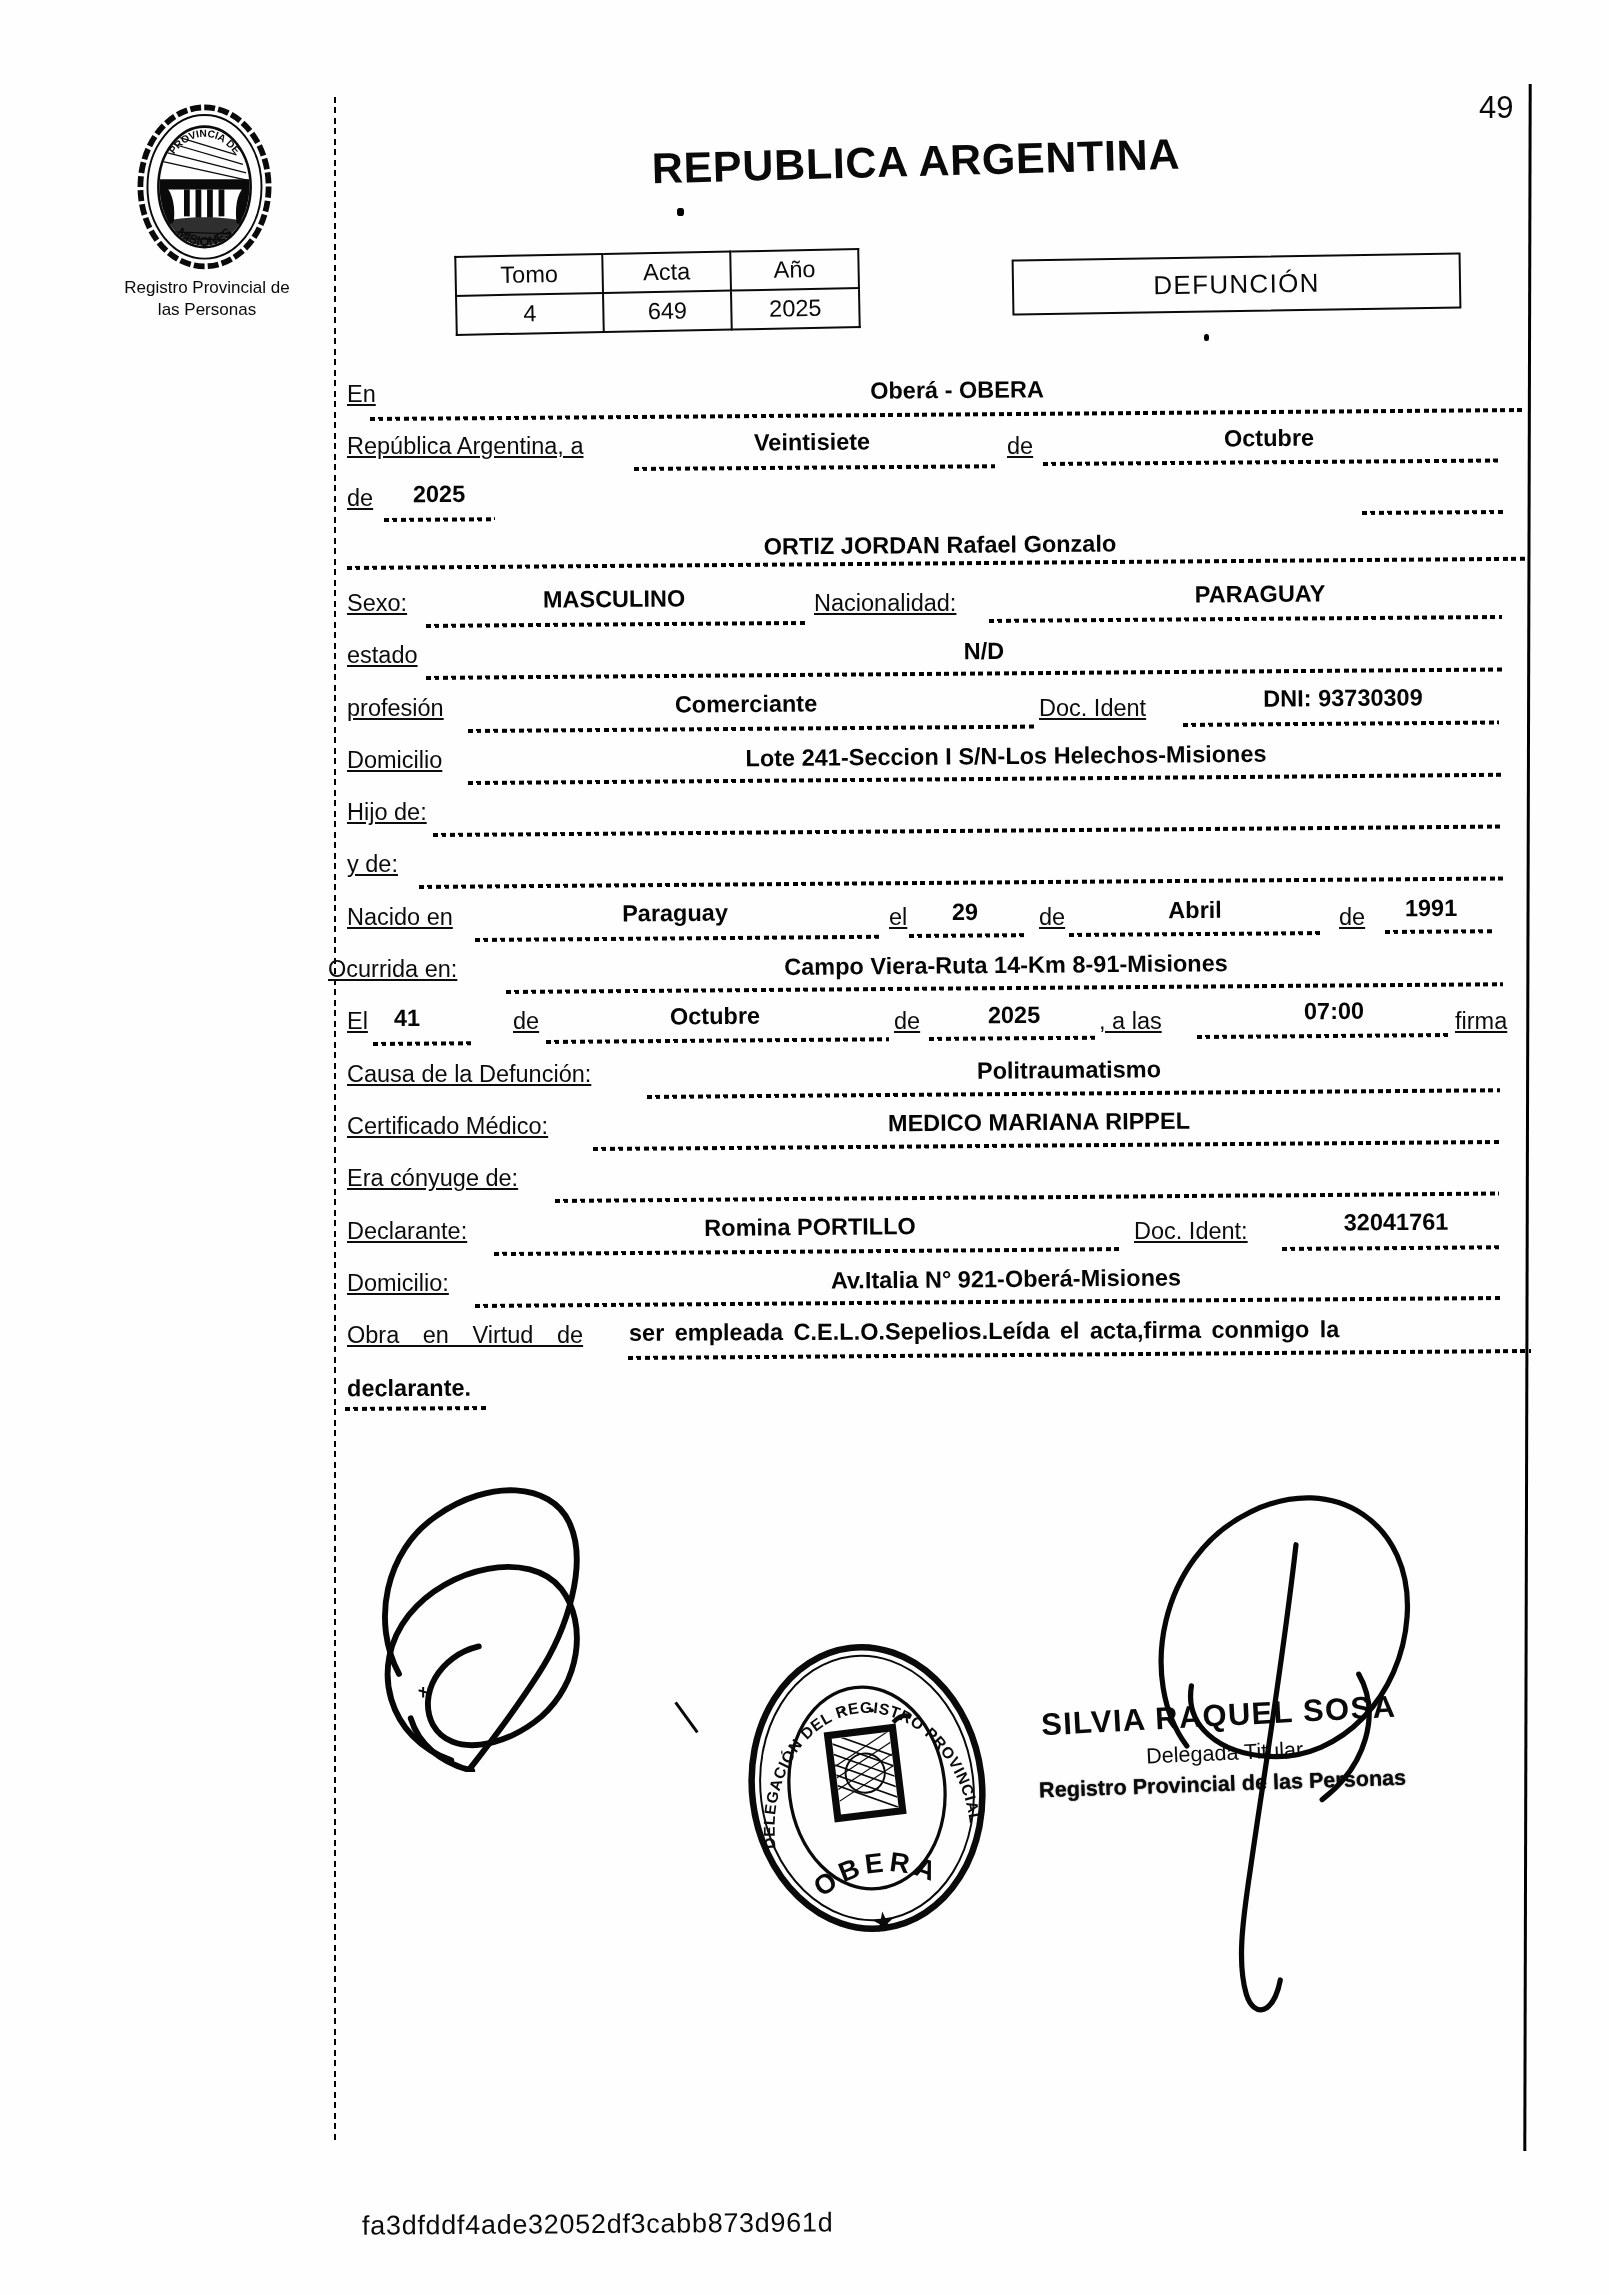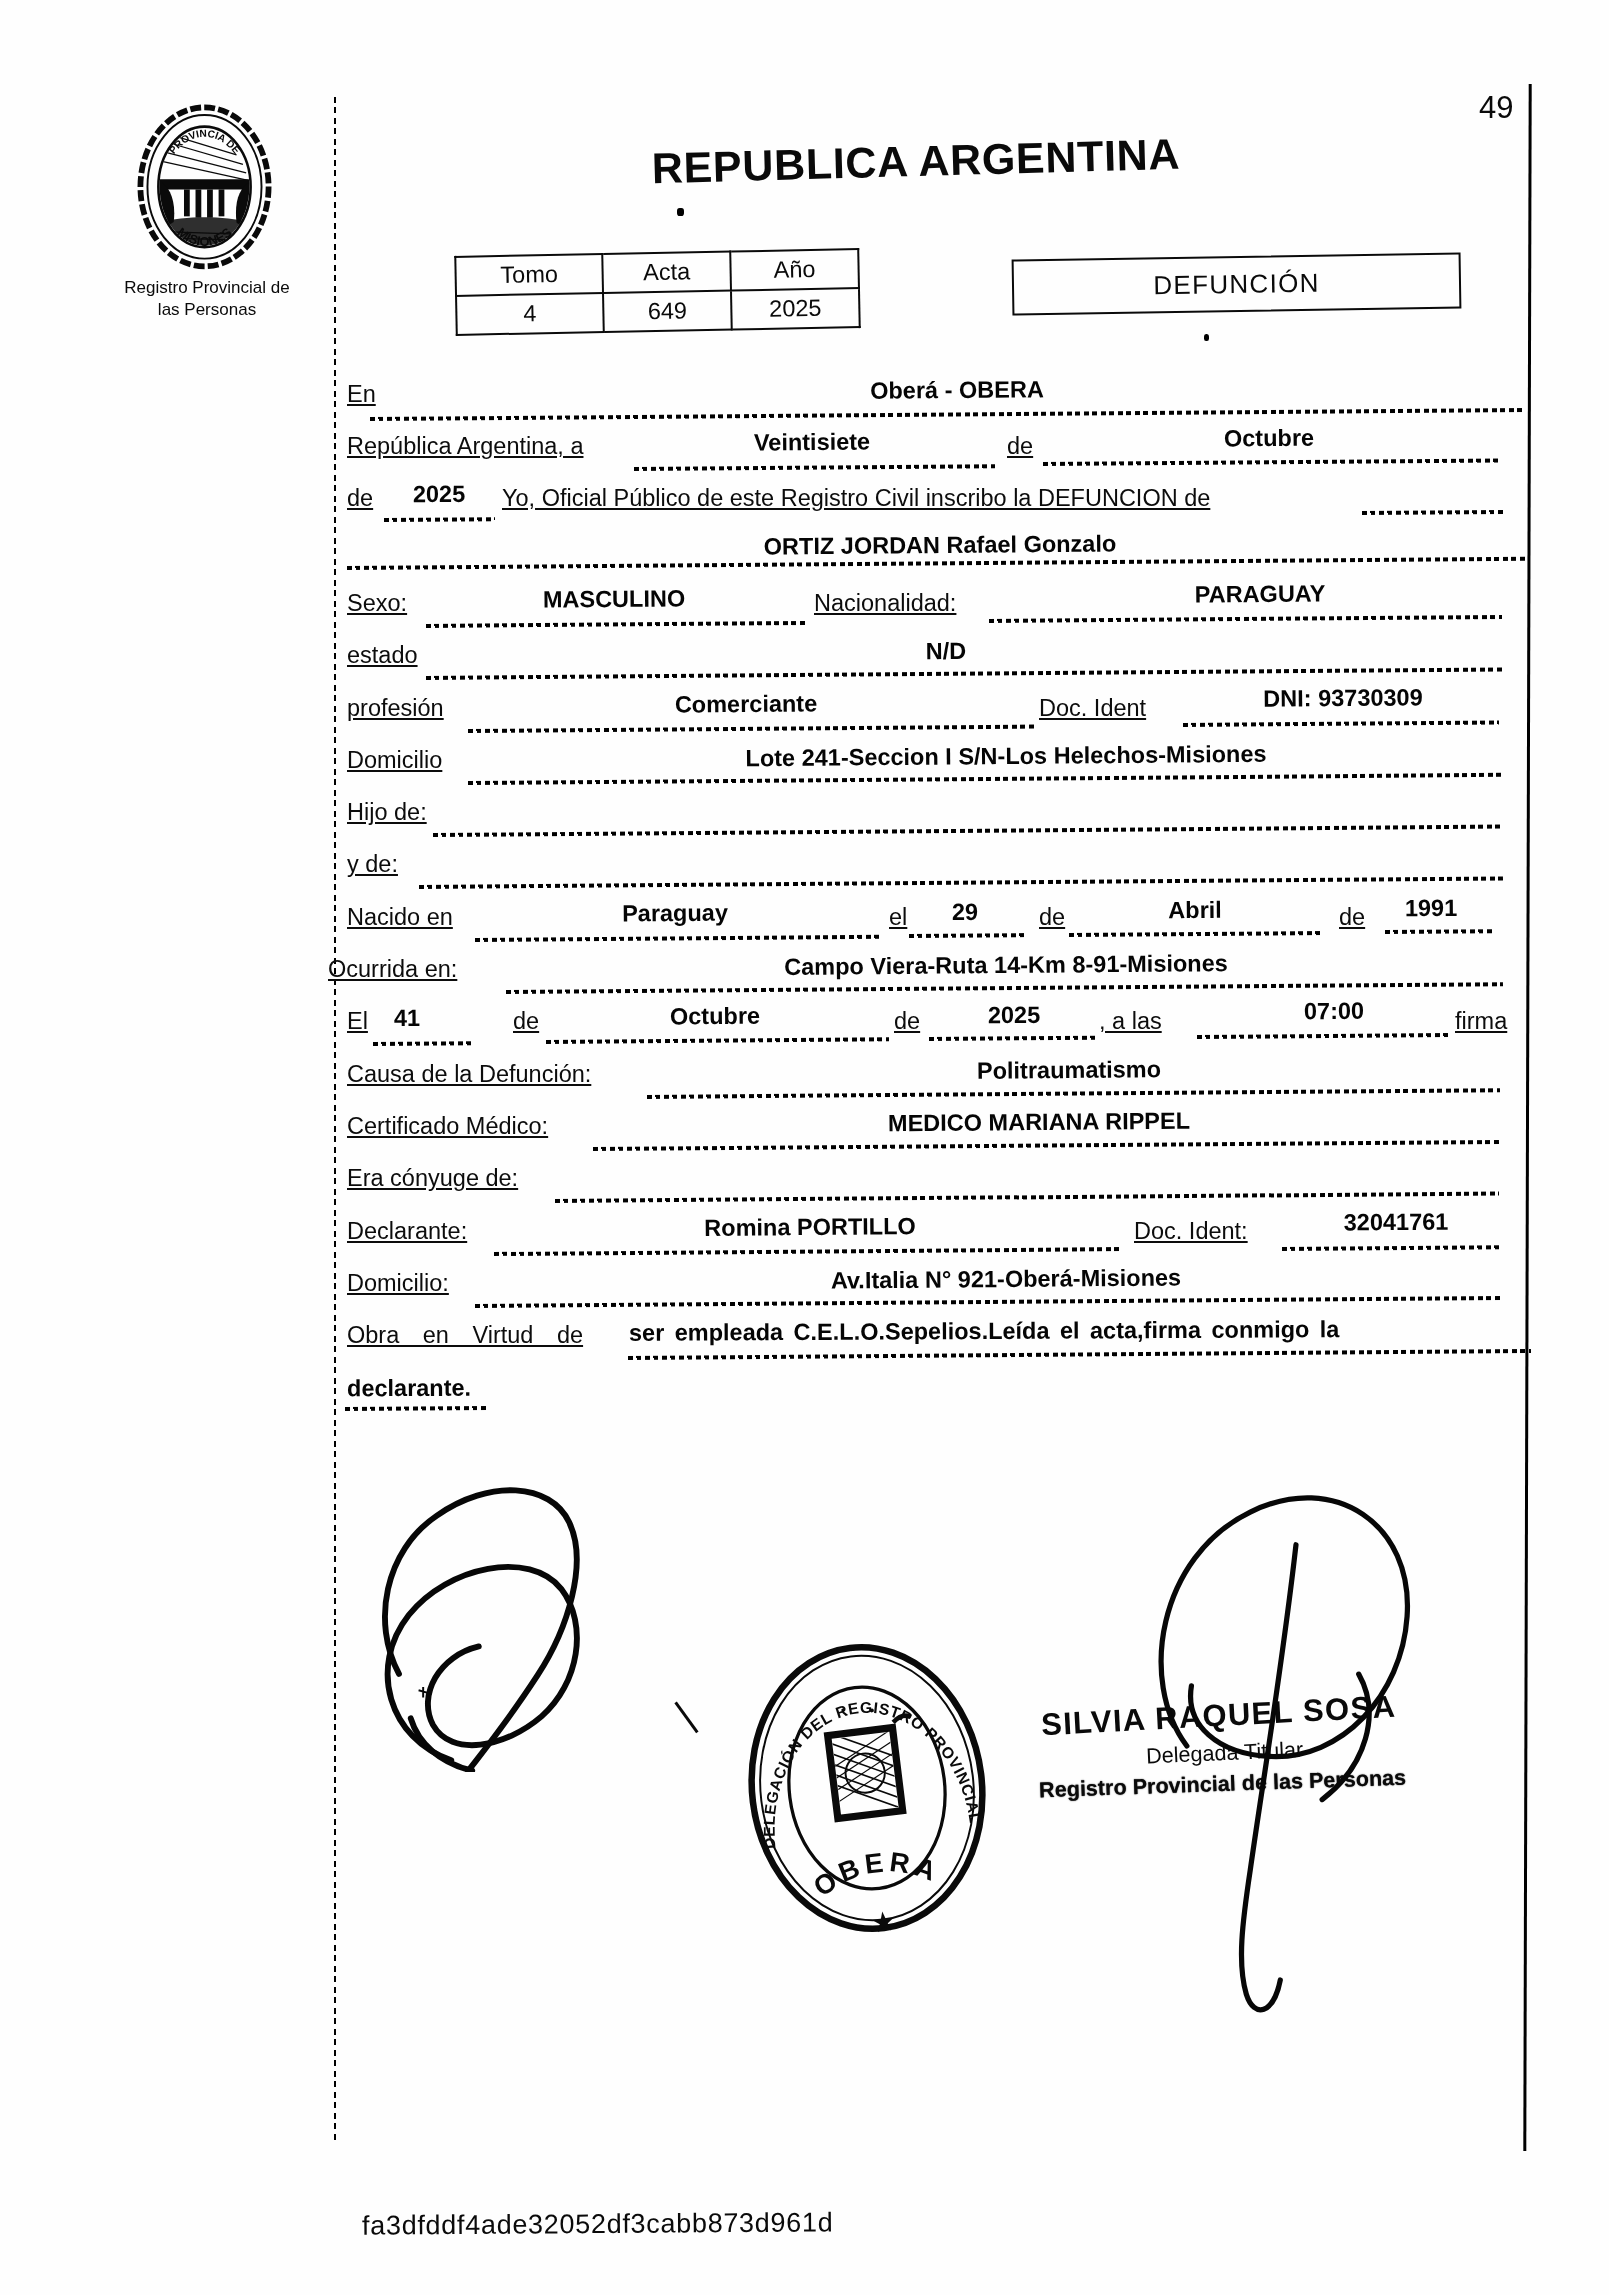--- a/index.html
+++ b/index.html
@@ -118,36 +118,35 @@
 
   <span class="lbl" style="left:347px;top:433px">República Argentina, a</span>
   <span class="val" style="left:812px;top:429px">Veintisiete</span>
   <span class="lbl" style="left:1007px;top:433px">de</span>
   <span class="val" style="left:1269px;top:425px">Octubre</span>
   <div class="dots" style="left:634px;top:467px;width:361px"></div>
   <div class="dots" style="left:1043px;top:462px;width:458px"></div>
 
   <span class="lbl" style="left:347px;top:485px">de</span>
   <span class="val" style="left:439px;top:481px">2025</span>
-  <span class="lbl" style="left:502px;top:485px">Yo, Oficial Público de este Registro Civil inscribo la DEFUNCION de</span>
   <div class="dots" style="left:384px;top:518px;width:111px"></div>
   <div class="dots" style="left:1362px;top:511px;width:141px"></div>
 
   <span class="val" style="left:940px;top:532px">ORTIZ JORDAN Rafael Gonzalo</span>
   <div class="dots" style="left:347px;top:566px;width:1180px"></div>
 
   <span class="lbl" style="left:347px;top:590px">Sexo:</span>
   <span class="val" style="left:614px;top:586px">MASCULINO</span>
   <span class="lbl" style="left:814px;top:590px">Nacionalidad:</span>
   <span class="val" style="left:1260px;top:581px">PARAGUAY</span>
   <div class="dots" style="left:426px;top:624px;width:381px"></div>
   <div class="dots" style="left:989px;top:619px;width:513px"></div>
 
   <span class="lbl" style="left:347px;top:642px">estado</span>
-  <span class="val" style="left:946px;top:638px">N/D</span>
+  <span class="val" style="left:984px;top:638px">N/D</span>
   <div class="dots" style="left:426px;top:676px;width:1077px"></div>
 
   <span class="lbl" style="left:347px;top:695px">profesión</span>
   <span class="val" style="left:746px;top:691px">Comerciante</span>
   <span class="lbl" style="left:1039px;top:695px">Doc. Ident</span>
   <span class="val" style="left:1343px;top:685px">DNI: 93730309</span>
   <div class="dots" style="left:468px;top:729px;width:567px"></div>
   <div class="dots" style="left:1183px;top:723px;width:316px"></div>
 
   <span class="lbl" style="left:347px;top:747px">Domicilio</span>

